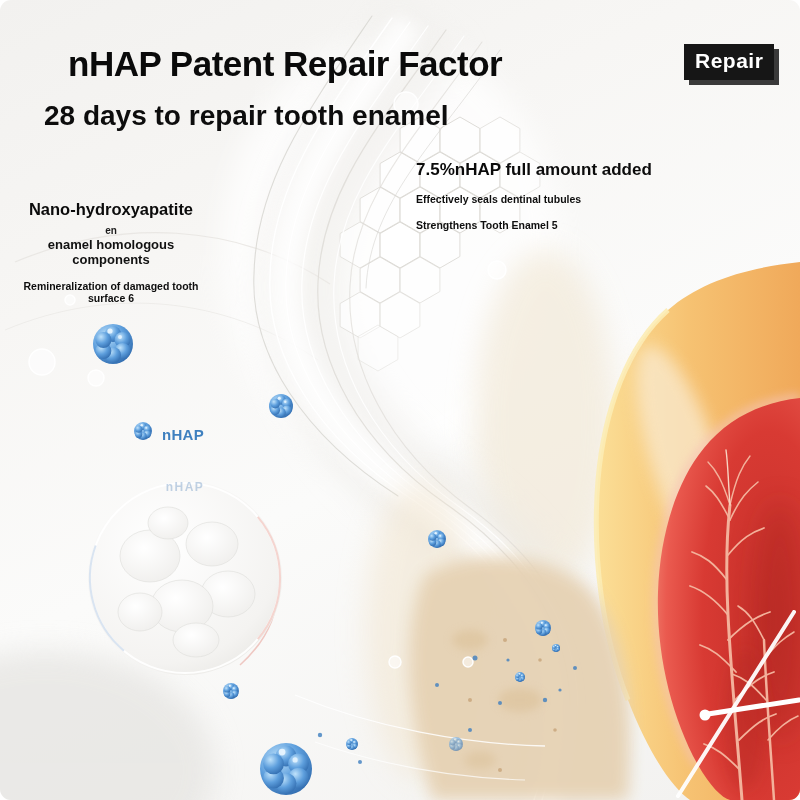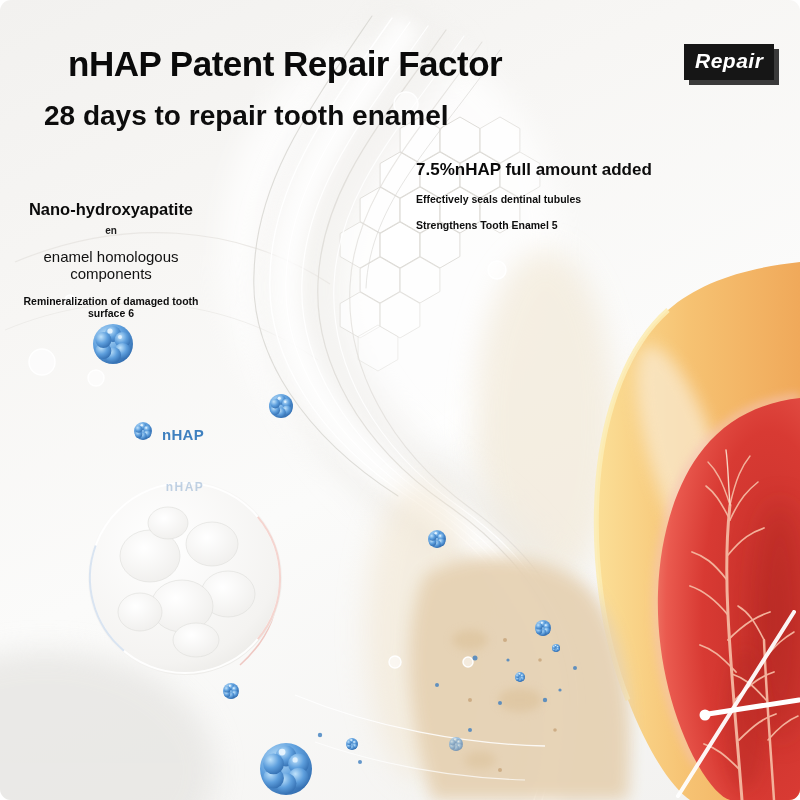--- a/index.html
+++ b/index.html
@@ -9,30 +9,30 @@
     font-family:"Liberation Sans",sans-serif;color:#0b0b0b;border-radius:11px;
   }
   .art{position:absolute;left:0;top:0;width:800px;height:800px;}
   .page-title{
     position:absolute;left:68px;top:44px;font-size:35px;font-weight:800;
     letter-spacing:-0.5px;color:#0a0a0a;white-space:nowrap;
   }
   .repair-badge{
     position:absolute;left:684px;top:44px;background:#161616;color:#fff;
     font-size:21px;font-weight:700;padding:5px 11px 7px;letter-spacing:.5px;
-    box-shadow:5px 5px 0 #3a3a3a;white-space:nowrap;font-style:italic;
+    box-shadow:5px 5px 0 #3a3a3a;white-space:nowrap;
   }
   .subtitle{
     position:absolute;left:44px;top:100px;font-size:28px;font-weight:800;
     color:#0d0d0d;white-space:nowrap;
   }
   .left-col{position:absolute;left:8px;top:160px;width:206px;text-align:center;}
   .left-col .heading{font-size:16.5px;font-weight:700;margin-top:40px;}
   .left-col .tiny{font-size:10px;font-weight:700;margin-top:6px;color:#1c1c1c;}
-  .left-col .small{font-size:15px;font-weight:400;margin-top:12px;color:#111;}
+  .left-col .small{font-size:13px;font-weight:700;margin-top:1px;color:#111;}
   .left-col .line3{font-size:10.5px;font-weight:700;margin-top:13px;color:#0e0e0e;}
   .right-col{position:absolute;left:416px;top:160px;text-align:left;}
   .right-col .heading{font-size:17px;font-weight:700;}
   .right-col .sub1{font-size:10.5px;font-weight:700;margin-top:13px;color:#0e0e0e;}
   .right-col .sub2{font-size:10.5px;font-weight:700;margin-top:14px;color:#0e0e0e;}
   .nhap-label{
     position:absolute;left:162px;top:426px;font-size:15px;font-weight:700;
     color:#3f80bf;letter-spacing:.3px;
   }
   .sphere-label{

